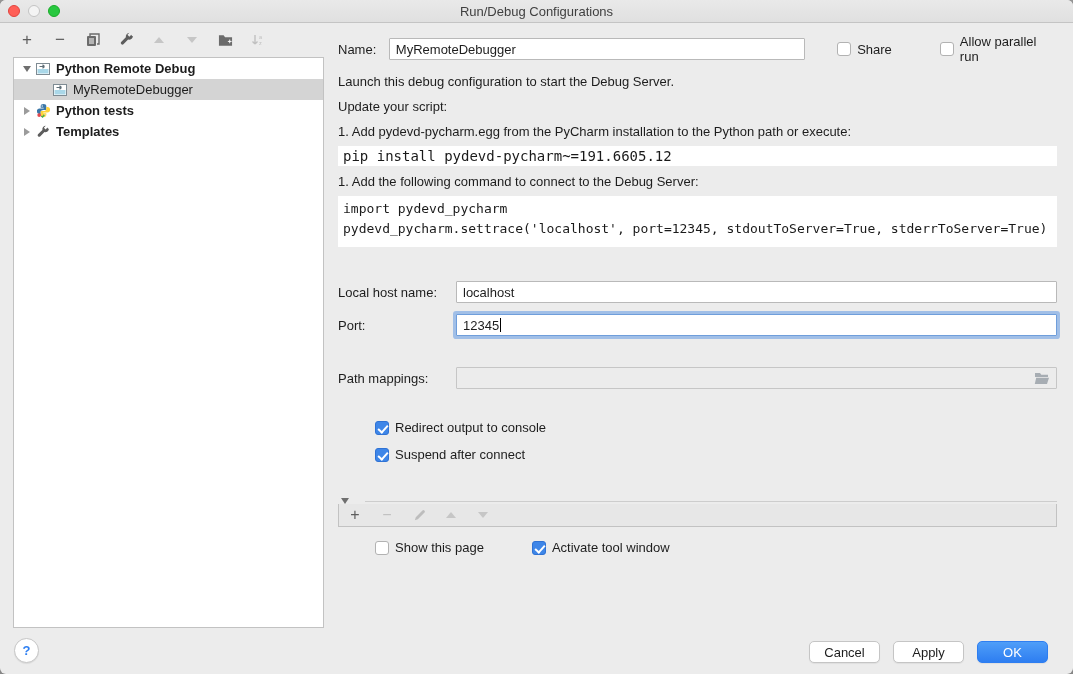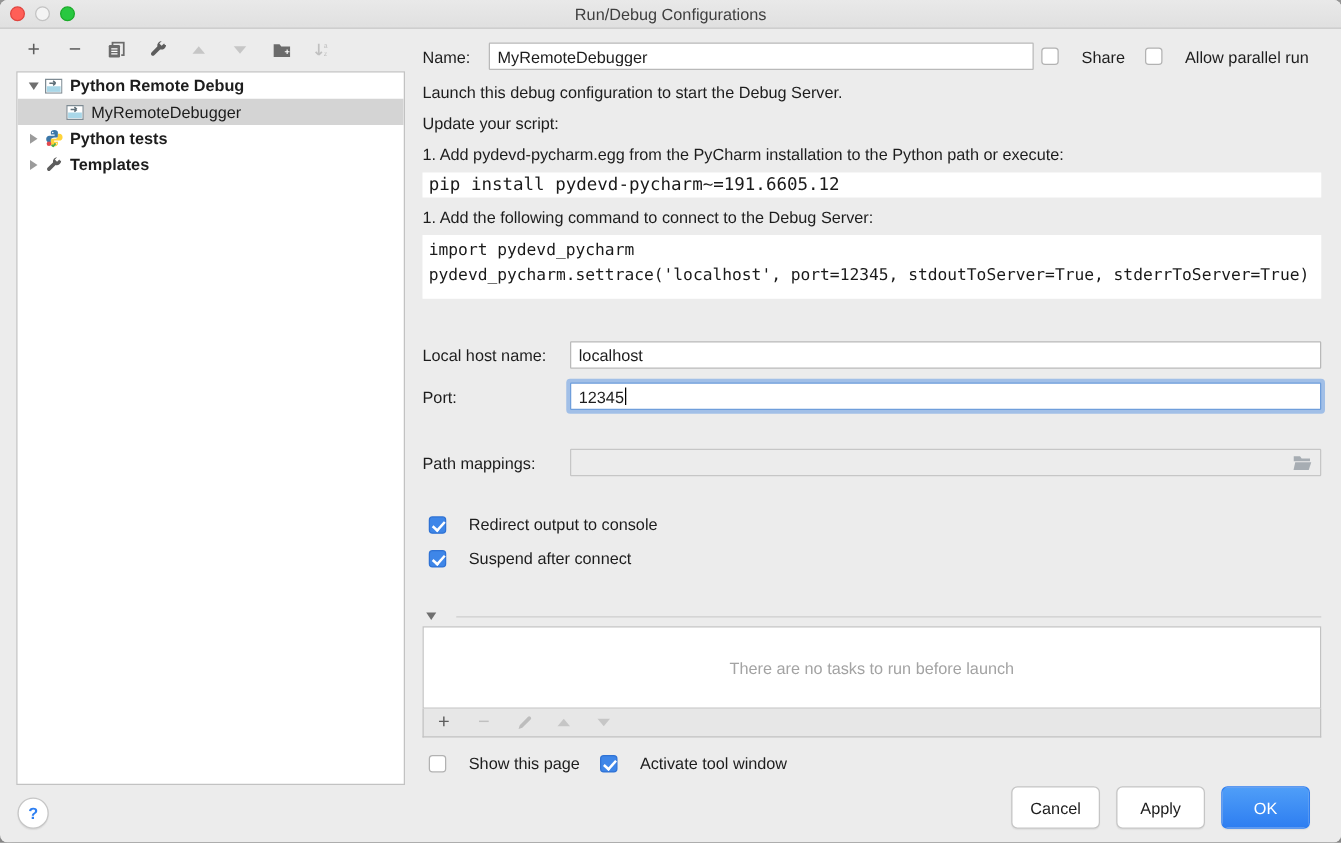--- a/index.html
+++ b/index.html
@@ -39,21 +39,21 @@
   
   .right { flex:1; padding:11px 16px 0 7px; box-sizing:border-box; position:relative; }
   .row { display:flex; align-items:center; }
   .name-row .f-label { width:46px; margin-right:7px; }
   input.txt, .fake-input { height:20px; border:1px solid #b9b9b9; background:#fff; border-radius:1px; padding:0 6px; font-family:"Liberation Sans",sans-serif; font-size:13px; color:#1d1d1d; box-sizing:content-box; }
   input.name { width:422px; }
   .chk-group { margin-left:auto; display:flex; align-items:center; gap:16px; margin-right:10px; }
   .cb { width:14px; height:14px; border-radius:3px; background:#fff; border:1px solid #b2b2b2; box-sizing:border-box; display:inline-block; flex:none; position:relative; }
   .cb.checked { background:#3e86e8; border-color:#2f72d4; }
   .cb.checked::after { content:""; position:absolute; left:4px; top:1px; width:4px; height:8px; border:solid #fff; border-width:0 2px 2px 0; transform:rotate(42deg); }
-  .cb-item { display:flex; align-items:center; gap:18px; }
+  .cb-item { display:flex; align-items:center; gap:6px;margin-left:32px; }
 
   .para { margin:0; line-height:16px; }
   .mt6{margin-top:6px;} .mt8{margin-top:8px;} .mt9{margin-top:9px;} .mt10{margin-top:10px;}
   .codebar { background:#fff; font-family:"DejaVu Sans Mono","Liberation Mono",monospace; font-size:14px; line-height:20px; padding:0 5px; white-space:pre; color:#1a1a1a; }
   .codeblock { background:#fff; font-family:"DejaVu Sans Mono","Liberation Mono",monospace; font-size:13px; line-height:20px; padding:3px 5px 8px 5px; white-space:pre; color:#1a1a1a; }
 
   .form-row .f-label { width:118px; flex:none; }
   .form-row input.txt, .form-row .fake-input { flex:1; }
   .fake-input { display:flex; align-items:center; }
   .fake-input.focused { border:1px solid #6f9edb; box-shadow:0 0 0 3px rgba(100,155,227,.55); }
@@ -64,21 +64,21 @@
   .bl-tri { width:0;height:0;border-left:4.5px solid transparent;border-right:4.5px solid transparent;border-top:6px solid #6f6f6f; margin:0 7px 0 3px; flex:none; }
   .bl-line { flex:1; height:1px; background:#cdcdcd; margin-left:9px; }
   .bl-box { margin-top:5px; height:64px; background:#fff; border:1px solid #c2c2c2; display:flex; align-items:center; justify-content:center; color:#a3a3a3; }
   .bl-toolbar { height:22px; background:#e7e7e7; border:1px solid #c2c2c2; border-top:none; display:flex; align-items:center; gap:16px; padding-left:8px; }
   .bl-toolbar .tb-ic { font-size:16px; }
   .bl-checks { margin-top:13px; margin-left:5px; display:flex; gap:16px; }
 
   
   .help-btn { position:absolute; left:14px; bottom:11px; width:23px; height:23px; border-radius:50%; background:#fff; border:1px solid #c6c6c6; color:#2d7ff2; font-weight:bold; display:flex; align-items:center; justify-content:center; box-shadow:0 1px 1px rgba(0,0,0,.08); }
   .footer-btns { position:absolute; right:25px; bottom:11px; display:flex; gap:13px; }
-  .btn { min-width:71px; height:34px; box-sizing:border-box; background:#fff; border:1px solid #c5c5c5; border-radius:5px; display:flex; align-items:center; justify-content:center; font-size:13px; color:#1d1d1d; box-shadow:0 1px 1px rgba(0,0,0,.06); }
+  .btn { min-width:71px; height:22px; box-sizing:border-box; background:#fff; border:1px solid #c5c5c5; border-radius:5px; display:flex; align-items:center; justify-content:center; font-size:13px; color:#1d1d1d; box-shadow:0 1px 1px rgba(0,0,0,.06); }
   .btn.primary { background:linear-gradient(#4f9ef8,#2e7ef1); border-color:#2e7ef1; color:#fff; }
 
   svg { display:block; }
 </style>
 </head>
 <body>
 
 <div class="window">
 
   <div class="titlebar">
@@ -244,23 +244,20 @@
           <span class="cb checked"></span>
           <span>Suspend after connect</span>
         </span>
       </div>
 
       <div class="bl-header" style="margin-top:36px;">
         <span class="bl-tri"></span>
         <span class="bl-line"></span>
       </div>
 
-      <div class="bl-box">
-        <span>There are no tasks to run before launch</span>
-      </div>
       <div class="bl-toolbar">
         <span class="tb-ic">+</span>
         <span class="tb-ic disabled">−</span>
         <span class="tb-ic disabled">
           <svg width="13" height="13" viewBox="0 0 14 14">
               <path d="M2 12l1-3.2L10.2 1.6a1.4 1.4 0 0 1 2 0l.2.2a1.4 1.4 0 0 1 0 2L5.2 11 2 12z" fill="#bdbdbd"></path>
             </svg>
         </span>
         <span class="tb-ic disabled">
             <span class="tri up"></span>

